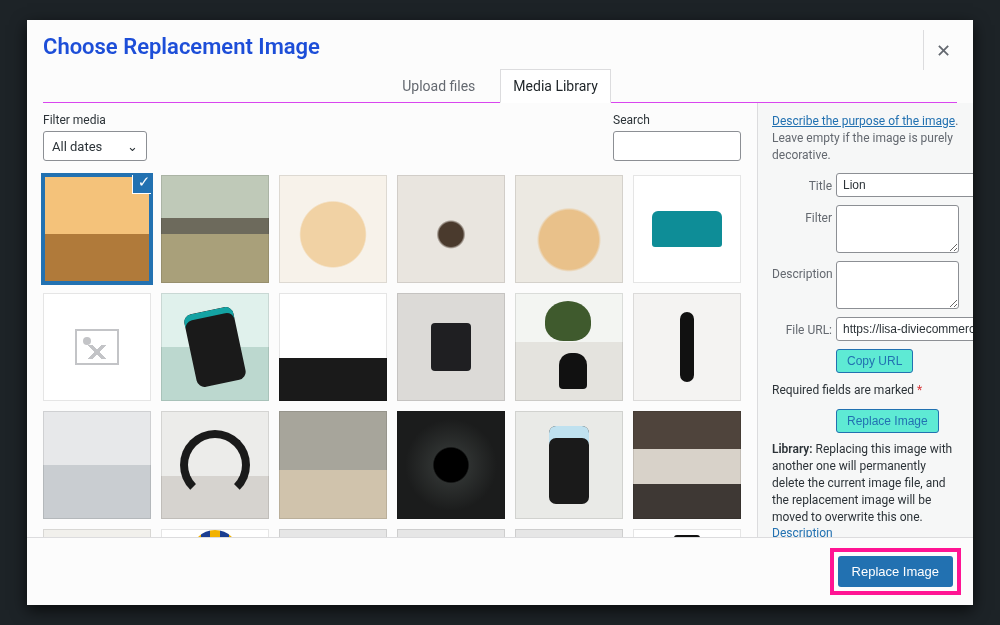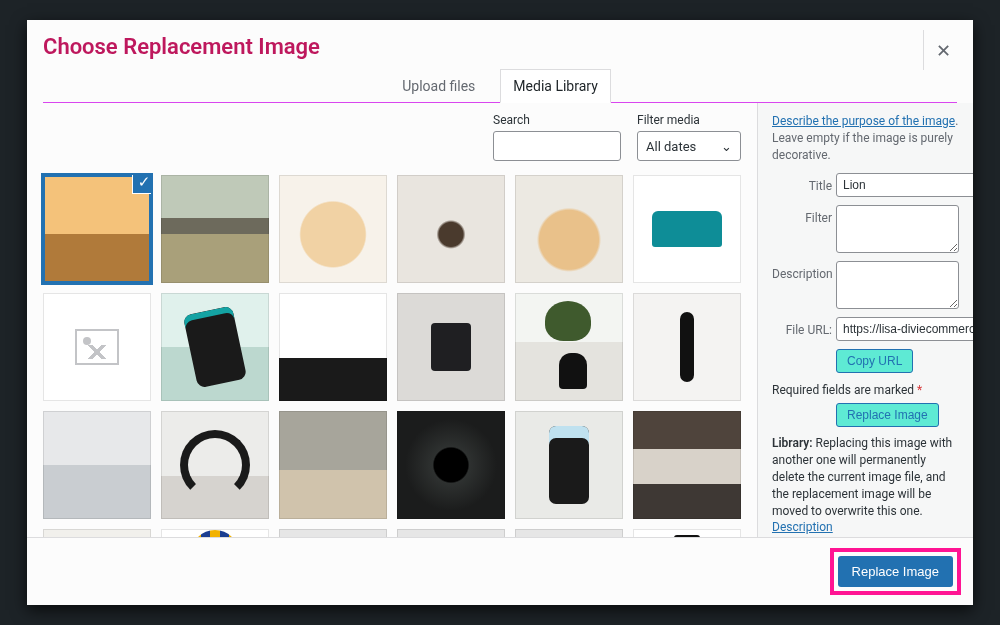--- a/index.html
+++ b/index.html
@@ -4,21 +4,21 @@
 <style>
 * { box-sizing: border-box; margin: 0; padding: 0; }
 body { font-family: -apple-system, BlinkMacSystemFont, "Segoe UI", Roboto, sans-serif; font-size: 13px; color: #2c3338; background: #1d2327; width: 1000px; height: 625px; overflow: hidden; position: relative; }
 
 
 .admin-bar { height: 8px; background: #1d2327; }
 
 
 .modal { position: absolute; top: 20px; left: 27px; right: 27px; bottom: 20px; background: #fcfcfc; box-shadow: 0 5px 15px rgba(0,0,0,.7); display: flex; flex-direction: column; }
 .modal-header { padding: 12px 16px 0 16px; position: relative; }
-.modal-title { font-size: 22px; font-weight: 600; line-height: 29px; color: #be185d; margin-bottom: 8px; }
+.modal-title { font-size: 22px; font-weight: 600; line-height: 29px; color: #1d4ed8; margin-bottom: 8px; }
 .close-btn { position: absolute; top: 10px; right: 10px; width: 40px; height: 40px; display: flex; align-items: center; justify-content: center; cursor: pointer; color: #646970; border-left: 1px solid #dcdcde; font-size: 18px; }
 
 
 .tabs { display: flex; gap: 12px; margin-top: 0; border-bottom: 1px solid #d946ef; padding: 0 16px; justify-content: center; }
 .tab { padding: 8px 12px; font-size: 14px; color: #646970; cursor: pointer; border: 1px solid transparent; border-bottom: none; margin-bottom: -1px; }
 .tab.active { background: #fff; border-color: #dcdcde; border-bottom: 1px solid #fff; color: #1d2327; }
 
 
 .modal-body { flex: 1; display: flex; overflow: hidden; }
 .media-area { flex: 1; padding: 10px 16px 0 16px; overflow-y: auto; }
@@ -38,21 +38,21 @@
 
 
 .sidebar { width: 216px; background: #f6f7f7; border-left: 1px solid #dcdcde; padding: 10px 14px; font-size: 12px; overflow-y: auto; }
 .side-help a { color: #2271b1; text-decoration: underline; }
 .side-help { color: #646970; line-height: 1.4; margin-bottom: 10px; }
 .form-row { display: flex; align-items: flex-start; gap: 4px; margin-bottom: 8px; }
 .form-row .lbl { width: 60px; text-align: right; color: #646970; padding-top: 6px; flex-shrink: 0; }
 .txt-input { flex: 1; border: 1px solid #8c8f94; border-radius: 3px; padding: 4px 6px; font-size: 12px; background: #fff; color: #2c3338; }
 .txt-area { flex: 1; border: 1px solid #8c8f94; border-radius: 3px; height: 48px; resize: vertical; background: #fff; }
 .copy-btn, .replace-link-btn { display: inline-block; border: 1px solid #2271b1; color: #2271b1; background: #5eead4; padding: 4px 10px; border-radius: 3px; font-size: 12px; cursor: pointer; }
-.required-note { margin: 10px 0 6px; color: #2c3338; }
+.required-note { margin: 10px 0 12px; color: #2c3338; }
 .asterisk { color: #d63638; }
 .warning { margin-top: 8px; color: #2c3338; line-height: 1.4; }
 .warning .strong { font-weight: 600; }
 .instructions-link { color: #2271b1; text-decoration: underline; }
 
 
 .modal-footer { border-top: 1px solid #dcdcde; padding: 10px 12px; display: flex; justify-content: flex-end; background: #fcfcfc; }
 .footer-highlight { border: 4px solid #ff1493; padding: 4px; }
 .primary-btn { background: #2271b1; color: #fff; border: none; border-radius: 3px; padding: 8px 14px; font-size: 13px; cursor: pointer; }
 
@@ -106,30 +106,30 @@
       </div>
     <div class="tabs">
       <div class="tab">Upload files</div>
       <div class="tab active">Media Library</div>
     </div>
   </div>
 
   <div class="modal-body">
     <div class="media-area">
       <div class="toolbar">
-        <div class="field-group search-group">
-          <label>Search</label>
-          <input class="search-input" value="" style="">
-        </div>
         <div class="field-group">
           <label>Filter media</label>
           <div class="select-box">
             <span>All dates</span>
             <span>⌄</span>
           </div>
+        </div>
+        <div class="field-group search-group">
+          <label>Search</label>
+          <input class="search-input" value="" style="">
         </div>
       </div>
 
       <div class="grid">
         <div class="thumb selected t-lion">
             <div class="check">✓</div>
           </div>
         <div class="thumb t-elephant"></div>
         <div class="thumb t-cream-dog"></div>
         <div class="thumb t-terrier"></div>

